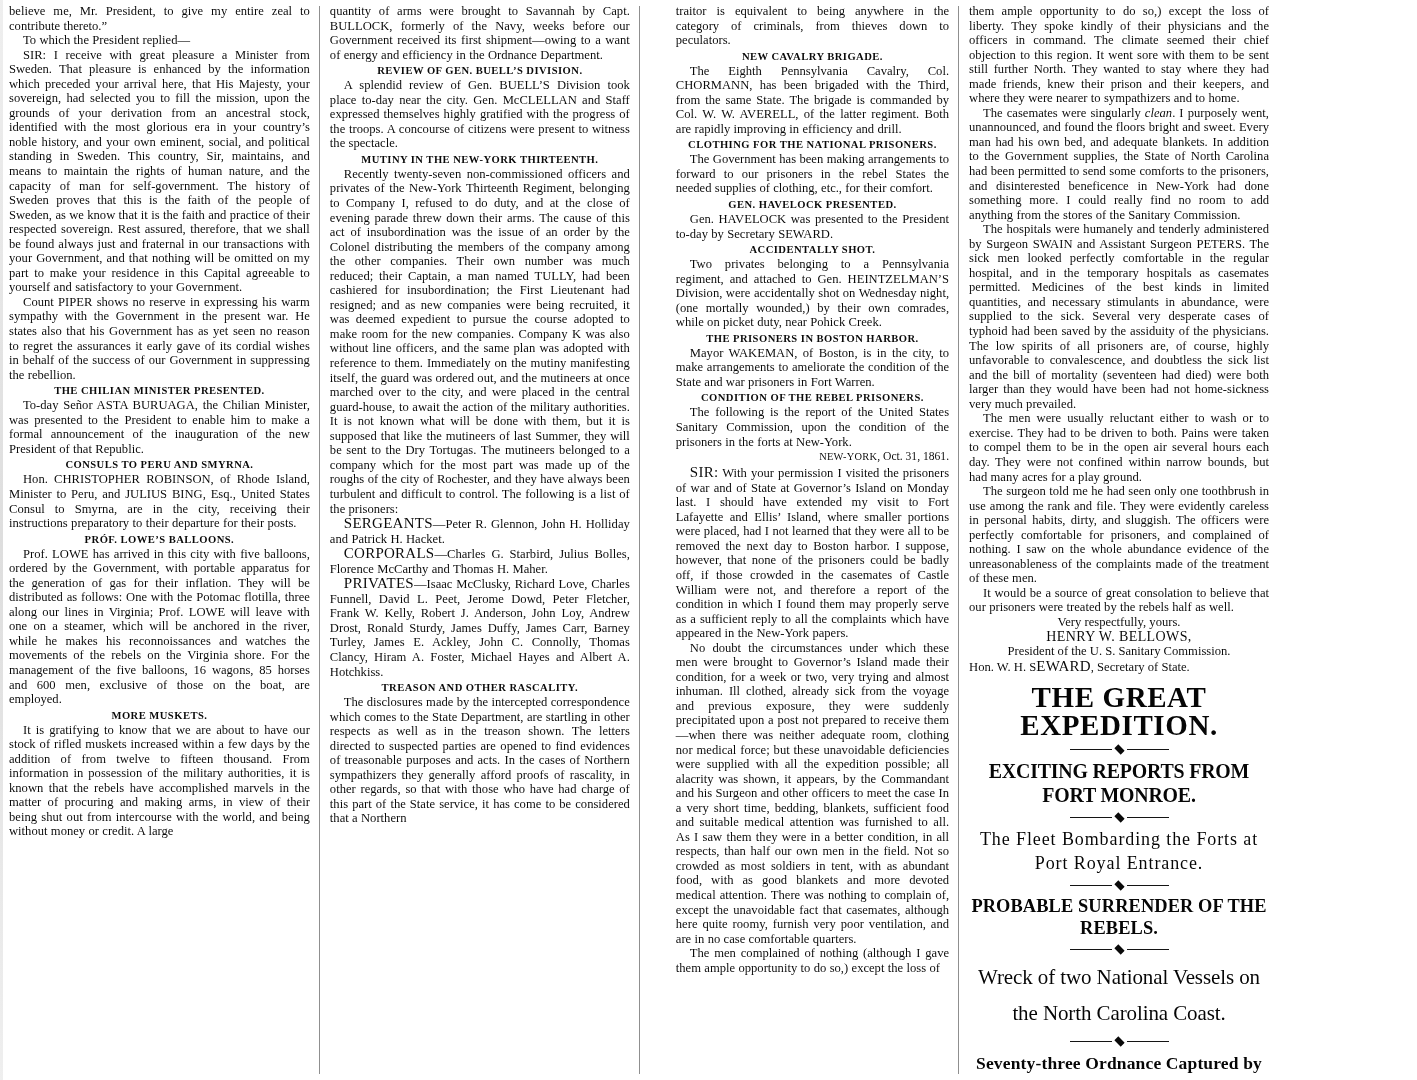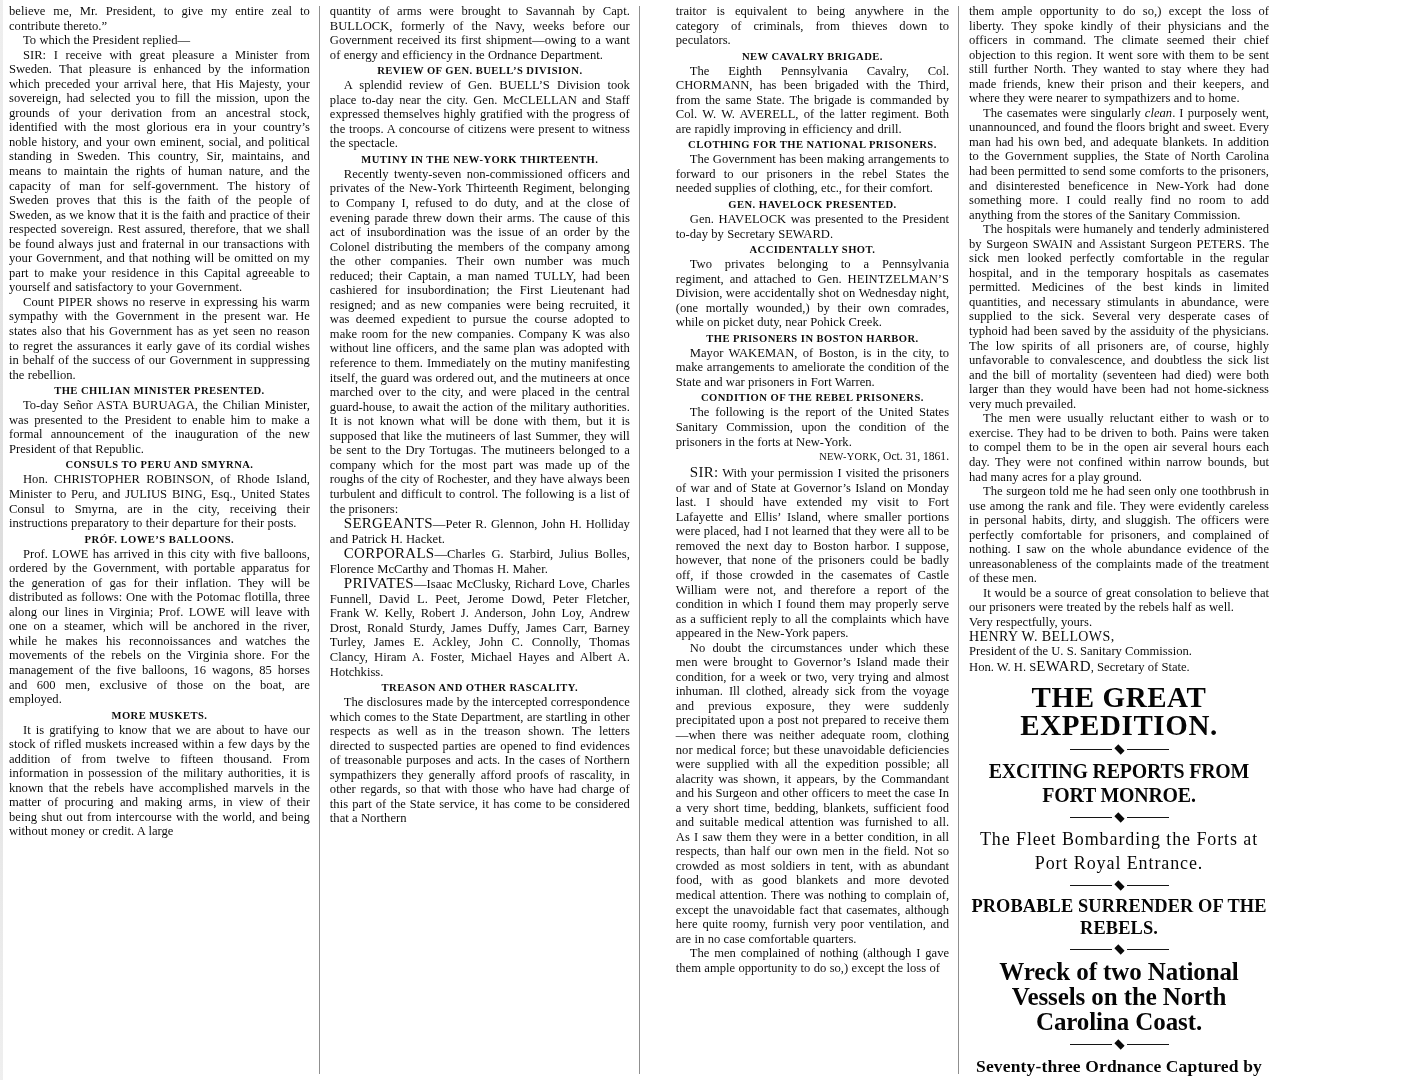--- a/index.html
+++ b/index.html
@@ -55,21 +55,21 @@
   
   .sc{font-size:15px;text-transform:uppercase;letter-spacing:0.25px;}
   .it{font-style:italic;}
   
   p.dateline{
     margin:1px 0 1px 0;text-align:right;
     font-size:11.6px;line-height:14px;
   }
   p.dateline .sc{font-size:10.4px;}
   
-  p.sig{margin:0;font-size:12.6px;line-height:14.6px;}
+  p.sig{margin:0;text-align:center;font-size:12.6px;line-height:14.6px;}
   p.sig.big{font-size:14px;letter-spacing:0.4px;}
   p.sig.left{text-align:left;text-indent:0;}
   
   .heads{margin-top:5px;}
   .hl{
     text-align:center;margin:0;
     color:#0d0d0d;
     font-family:"Liberation Serif","DejaVu Serif",serif;
   }
   .hl-1{               
@@ -86,21 +86,21 @@
   .hl-3{               
     font-size:18px;line-height:24px;font-weight:400;
     letter-spacing:0.9px;
     padding:2px 6px;
   }
   .hl-4{               
     font-size:18.4px;line-height:22px;font-weight:700;
     letter-spacing:0.1px;padding:2px 0;
   }
   .hl-5{               
-    font-size:25px;line-height:25px;font-weight:700;
+    font-size:21px;line-height:36px;font-weight:400;
     letter-spacing:-0.1px;padding:2px 0;
   }
   .hl-6{               
     font-size:17.5px;line-height:24px;font-weight:700;
     letter-spacing:0.15px;padding:2px 2px;
   }
   .hl-7{               
     font-size:22px;line-height:20px;font-weight:400;
     letter-spacing:-0.1px;padding:2px 0 0 0;
   }

